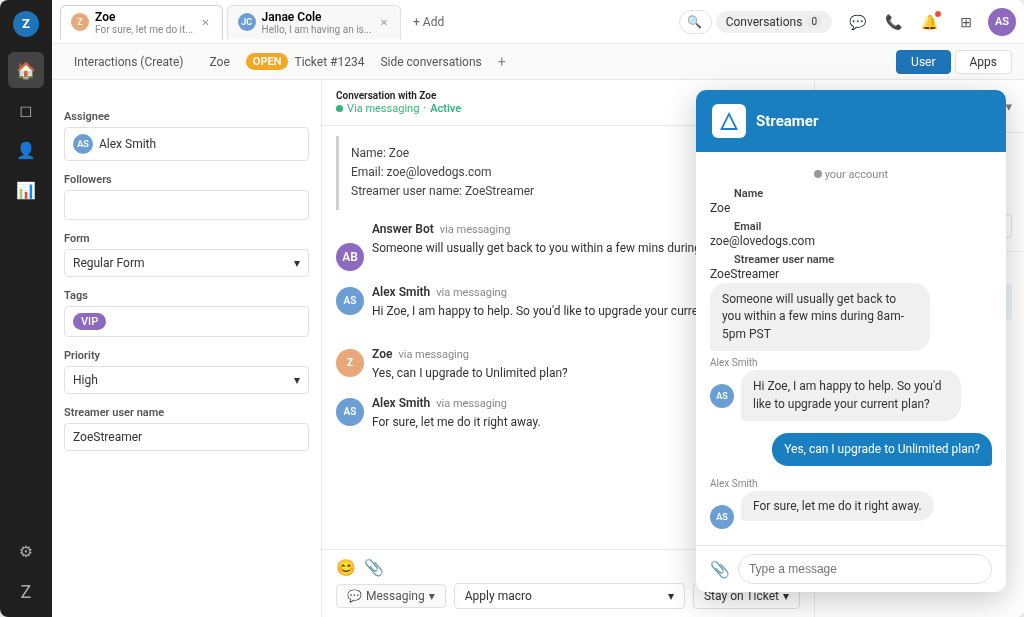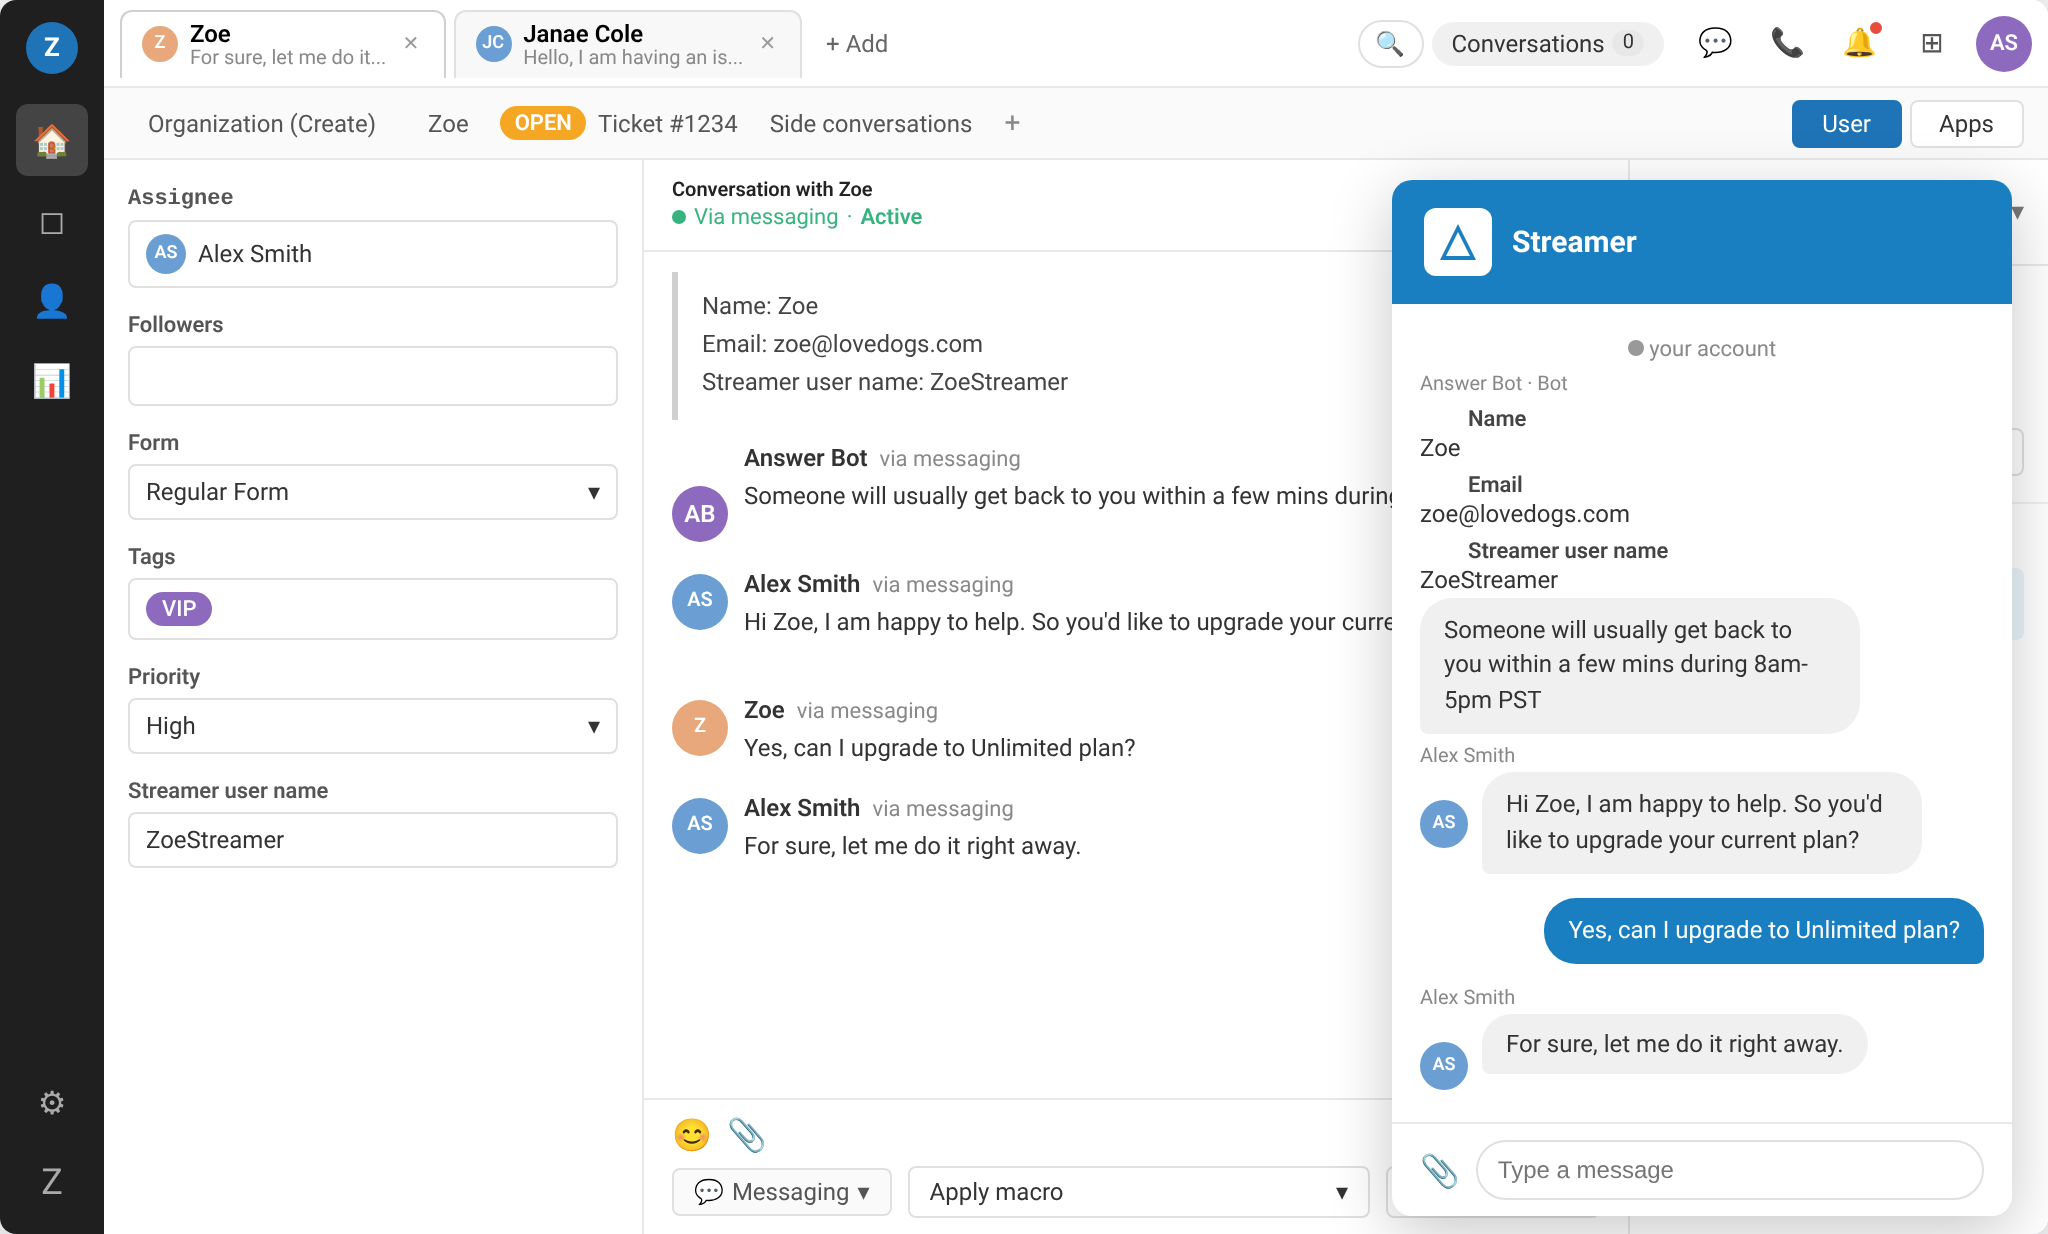--- a/index.html
+++ b/index.html
@@ -254,21 +254,21 @@
       flex-shrink: 0;
       background: #fff;
     }
     .field-label {
       font-size: 11px;
       font-weight: 600;
       color: #555;
       margin-bottom: 4px;
       margin-top: 12px;
     }
-    .field-label:first-child { margin-top: 0; font-family: Liberation Mono, monospace; }
+    .field-label:first-child { margin-top: 16px; }
     .field-value {
       display: flex;
       align-items: center;
       gap: 6px;
       padding: 6px 8px;
       border: 1px solid #e0e0e0;
       border-radius: 4px;
       font-size: 12px;
       color: #333;
       background: #fff;
@@ -846,21 +846,21 @@
         <div class="top-icon" style="position:relative;">
           🔔
           <span class="notification-dot"></span>
         </div>
         <div class="top-icon">⊞</div>
         <div class="user-avatar-top">AS</div>
       </div>
     </div>
 
     <div class="sub-bar">
-      <div class="sub-tab">Organization (Create)</div>
+      <div class="sub-tab">Interactions (Create)</div>
       <div class="sub-tab">Zoe</div>
       <span class="open-badge" style="background:#f5a623;color:#fff;">OPEN</span>
       <div class="ticket-ref">Ticket #1234</div>
       <div class="sub-tab">Side conversations</div>
       <span style="font-size:14px;color:#888;">+</span>
       <div class="sub-bar-spacer"></div>
       <div class="sub-bar-right">
         <div class="sub-bar-btn active">User</div>
         <div class="sub-bar-btn">Apps</div>
       </div>
@@ -1085,21 +1085,20 @@
         <div class="streamer-title">Streamer</div>
       </div>
     </div>
 
     <div class="streamer-body">
       <div class="chat-system-msg">
         <span class="dot-gray"></span>
         <span>your account</span>
       </div>
 
-      <div class="chat-bot-label">Answer Bot · Bot</div>
 
       <div class="chat-field-label">Name</div>
       <div class="chat-field-value">Zoe</div>
       <div class="chat-field-label">Email</div>
       <div class="chat-field-value">zoe@lovedogs.com</div>
       <div class="chat-field-label">Streamer user name</div>
       <div class="chat-field-value">ZoeStreamer</div>
 
       <div class="chat-bubble incoming">Someone will usually get back to you within a few mins during 8am-5pm PST</div>
 

